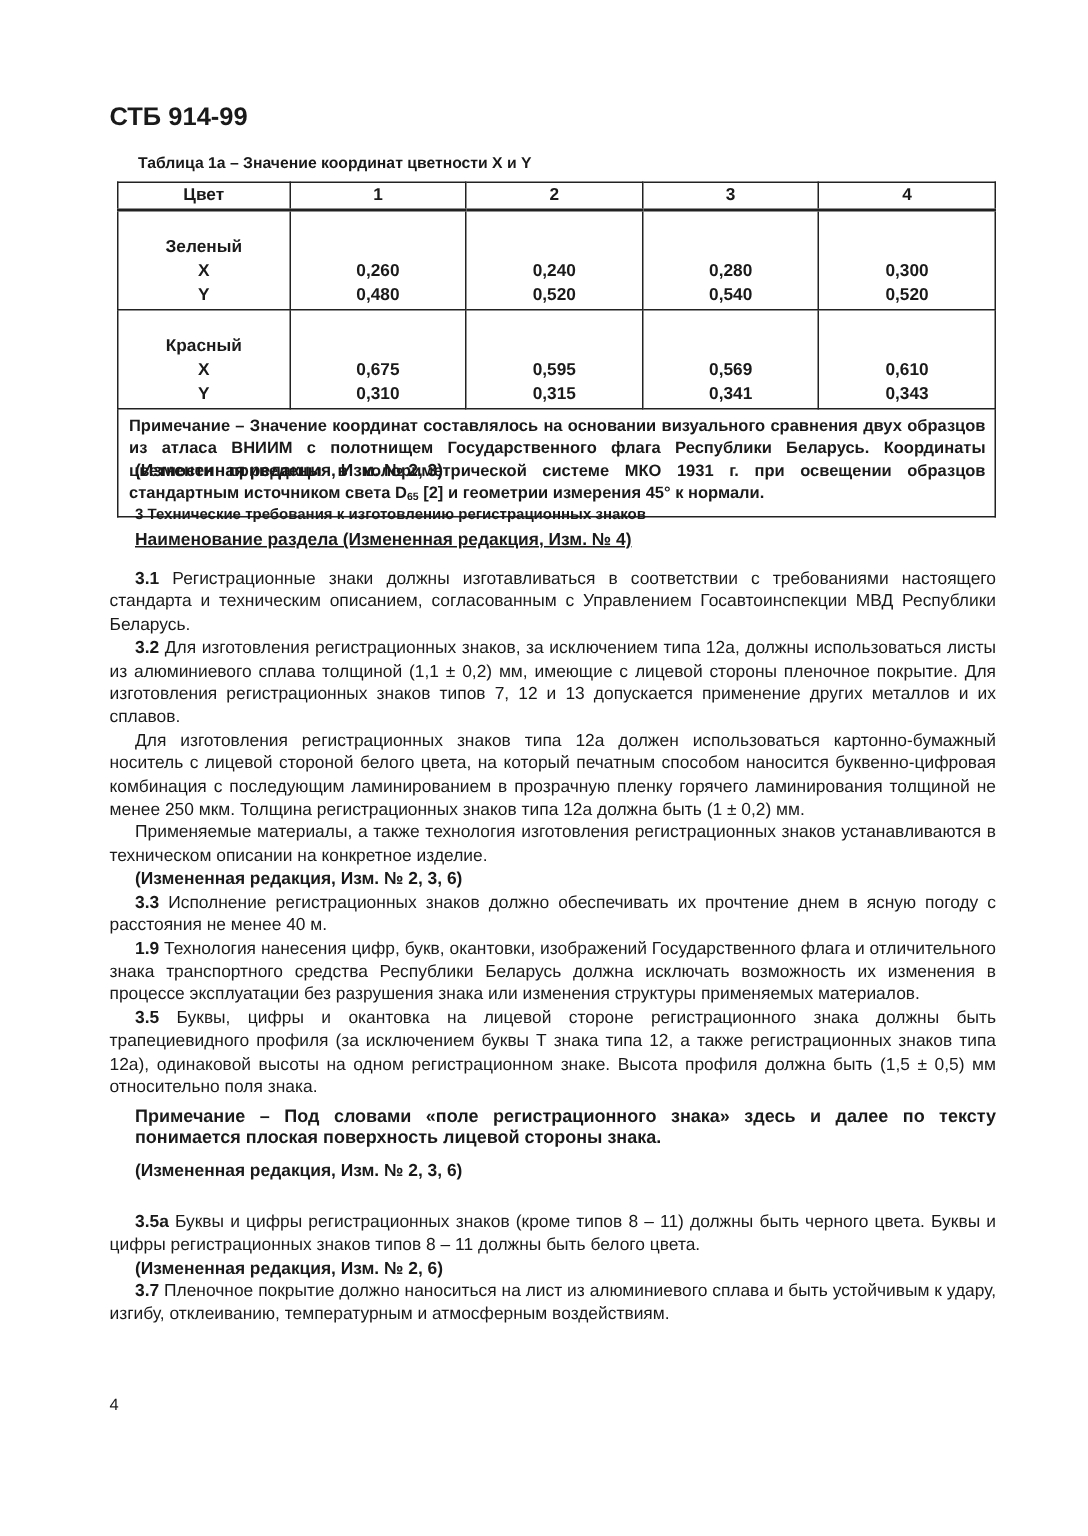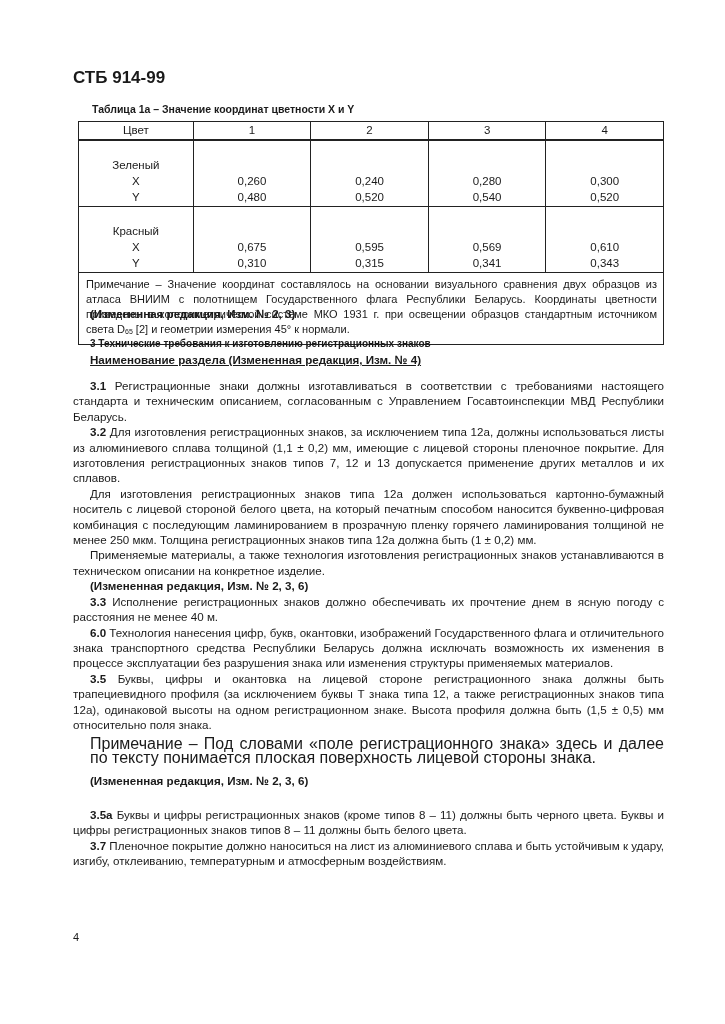--- a/index.html
+++ b/index.html
@@ -3,33 +3,33 @@
   <meta charset="utf-8">
   <style>
     html, body { margin: 0; padding: 0; background: #ffffff; }
     body { width: 725px; height: 1024px; position: relative; overflow: hidden;
            font-family: "Liberation Sans", sans-serif; color: #1a1a1a; }
     .doc-id { position: absolute; left: 73px; top: 68px; font-size: 17px; font-weight: bold; }
     .table-caption { position: absolute; left: 92px; top: 103px; font-size: 10.5px; font-weight: bold; }
     table.coords { position: absolute; left: 78px; top: 121px; width: 586px;
                    border-collapse: collapse; font-size: 11.5px; }
     table.coords td, table.coords th { border: 1.3px solid #222; padding: 0; text-align: center;
-                   font-weight: normal; vertical-align: top; margin-top: 20px; }
+                   font-weight: bold; vertical-align: top; margin-top: 20px; }
     table.coords th { height: 17px; line-height: 17px; border-bottom-width: 2px; }
     table.coords td.cell { line-height: 16px; padding-top: 16px; padding-bottom: 1px; }
     table.coords td.note { text-align: justify; padding: 4px 6px 5px 7px; line-height: 15px; font-size: 11px; }
     .note sub { font-size: 7px; vertical-align: -1px; }
     .col0 { width: 114px; } .col1, .col2, .col3, .col4 { width: 117px; }
     .body-text { position: absolute; left: 73px; width: 591px; font-size: 11.6px; line-height: 15.4px; }
     .body-text p { margin: 0; text-align: justify; text-indent: 17px; }
     .body-text p.edit { font-weight: bold; text-indent: 17px; }
     .body-text b { font-weight: bold; }
     .section-title { position: absolute; left: 90px; top: 336px; font-size: 10px; font-weight: bold; line-height: 16px; }
     .section-sub { position: absolute; left: 90px; top: 353px; font-size: 11.6px; font-weight: bold; text-decoration: underline; }
-    .small-note { font-size: 16px; line-height: 14px; padding-left: 17px; text-indent: 0 !important; margin-top: 5px !important; margin-bottom: 8px !important; }
+    .small-note { font-size: 12px; line-height: 14px; padding-left: 17px; text-indent: 0 !important; margin-top: 5px !important; margin-bottom: 8px !important; font-weight: bold; }
     .page-num { position: absolute; left: 73px; top: 931px; font-size: 11px; }
   </style>
 </head>
 <body>
 
 <div class="doc-id">СТБ 914-99</div>
 
 <div class="table-caption">Таблица 1а – Значение координат цветности X и Y</div>
 
 <table class="coords">
@@ -108,21 +108,22 @@
 <div class="section-title">3 Технические требования к изготовлению регистрационных знаков</div>
 <div class="section-sub">Наименование раздела (Измененная редакция, Изм. № 4)</div>
 
 <div class="body-text" style="top:378px;">
   <p><b>3.1</b><span> Регистрационные знаки должны изготавливаться в соответствии с требованиями настоящего стандарта и техническим описанием, согласованным с Управлением Госавтоинспекции МВД Республики Беларусь.</span></p>
   <p><b>3.2</b><span> Для изготовления регистрационных знаков, за исключением типа 12а, должны использоваться листы из алюминиевого сплава толщиной (1,1 ± 0,2) мм, имеющие с лицевой стороны пленочное покрытие. Для изготовления регистрационных знаков типов 7, 12 и 13 допускается применение других металлов и их сплавов.</span></p>
   <p>Для изготовления регистрационных знаков типа 12а должен использоваться картонно-бумажный носитель с лицевой стороной белого цвета, на который печатным способом наносится буквенно-цифровая комбинация с последующим ламинированием в прозрачную пленку горячего ламинирования толщиной не менее 250 мкм. Толщина регистрационных знаков типа 12а должна быть (1 ± 0,2) мм.</p>
   <p>Применяемые материалы, а также технология изготовления регистрационных знаков устанавливаются в техническом описании на конкретное изделие.</p>
   <p class="edit">(Измененная редакция, Изм. № 2, 3, 6)</p>
   <p><b>3.3</b><span> Исполнение регистрационных знаков должно обеспечивать их прочтение днем в ясную погоду с расстояния не менее 40 м.</span></p>
-  <p><b>6.0</b><span> Технология нанесения цифр, букв, окантовки, изображений Государственного флага и отличительного знака транспортного средства Республики Беларусь должна исключать возможность их изменения в процессе эксплуатации без разрушения знака или изменения структуры применяемых материалов.</span></p>
+  <p><b>1.9</b><span> Технология нанесения цифр, букв, окантовки, изображений Государственного флага и отличительного знака транспортного средства Республики Беларусь должна исключать возможность их изменения в процессе эксплуатации без разрушения знака или изменения структуры применяемых материалов.</span></p>
   <p><b>3.5</b><span> Буквы, цифры и окантовка на лицевой стороне регистрационного знака должны быть трапециевидного профиля (за исключением буквы Т знака типа 12, а также регистрационных знаков типа 12а), одинаковой высоты на одном регистрационном знаке. Высота профиля должна быть (1,5 ± 0,5)  мм относительно поля знака.</span></p>
   <p class="small-note">Примечание – Под словами «поле регистрационного знака» здесь и далее по тексту понимается плоская поверхность лицевой стороны знака.</p>
   <p class="edit" style="margin-bottom:18px;">(Измененная редакция, Изм. № 2, 3, 6)</p>
   <p><b>3.5а</b><span> Буквы и цифры регистрационных знаков (кроме типов 8 – 11) должны быть черного цвета. Буквы и цифры регистрационных знаков типов 8 – 11 должны быть белого цвета.</span></p>
+  <p class="edit">(Измененная редакция, Изм. № 2, 6)</p>
   <p><b>3.7</b><span> Пленочное покрытие должно наноситься на лист из алюминиевого сплава и быть устойчивым к удару, изгибу, отклеиванию, температурным и атмосферным воздействиям.</span></p>
 </div>
 
 <div class="page-num">4</div>
 
 </body></html>

